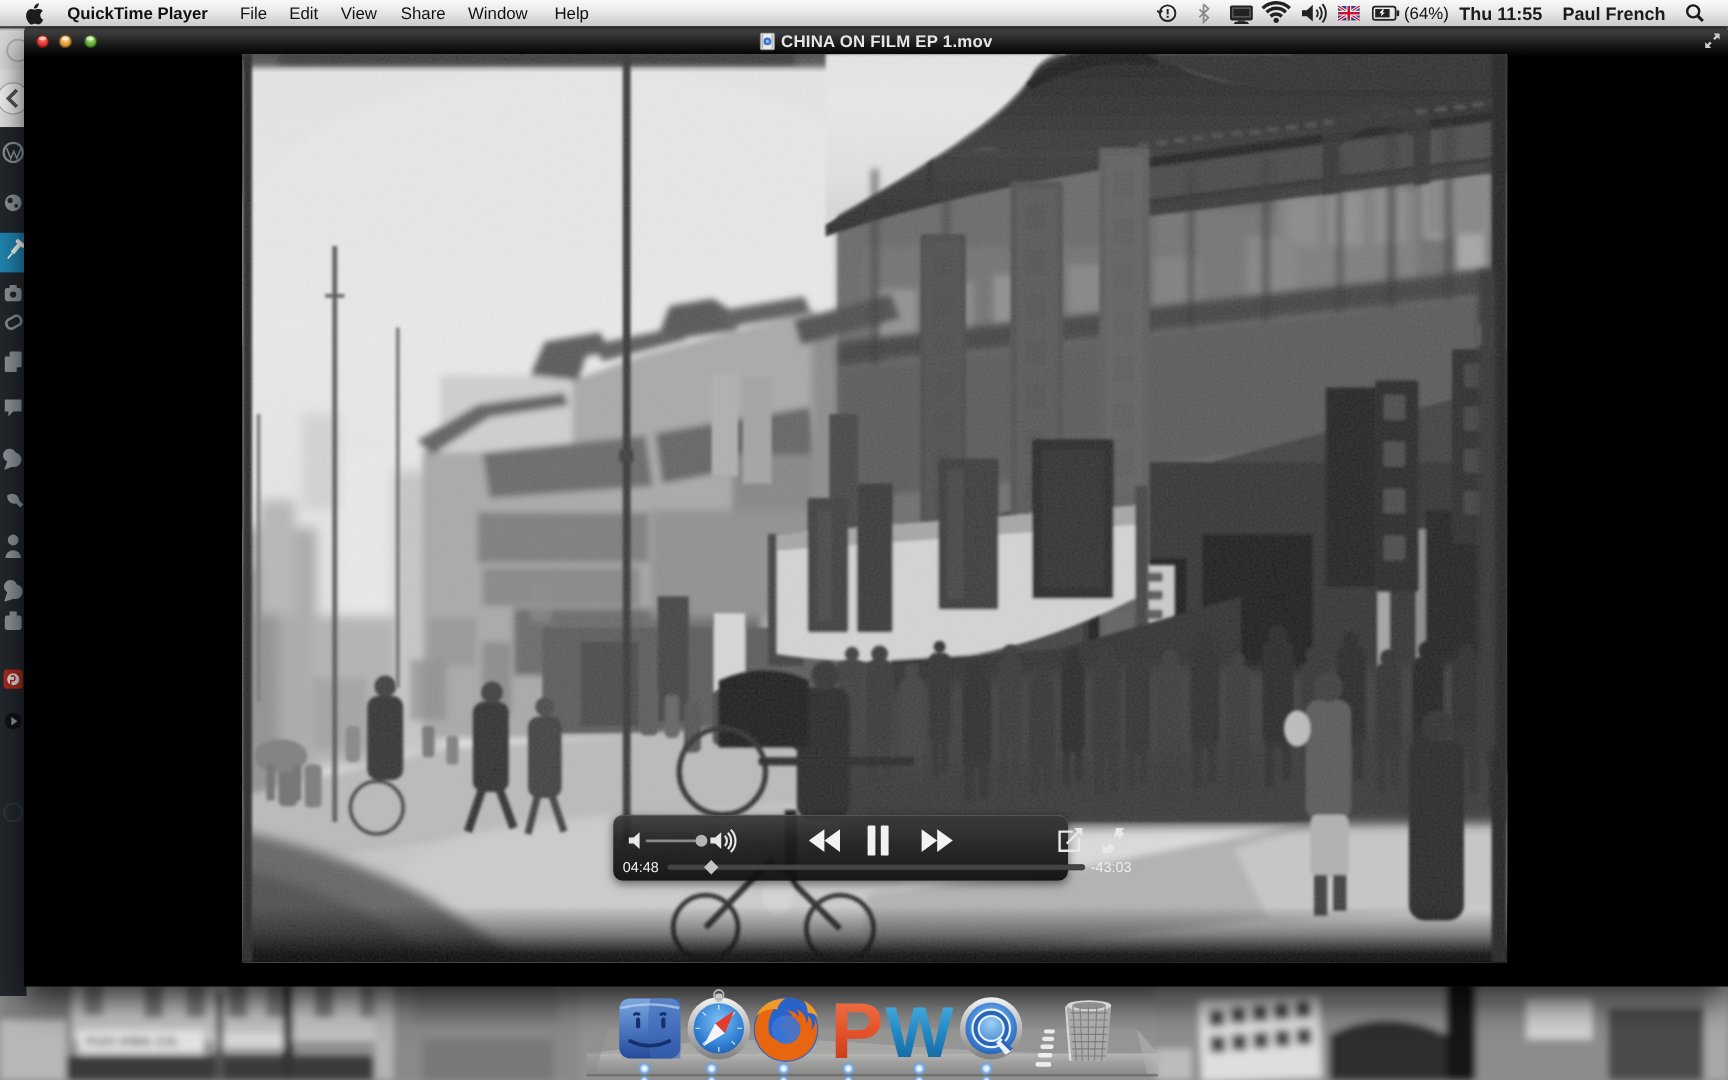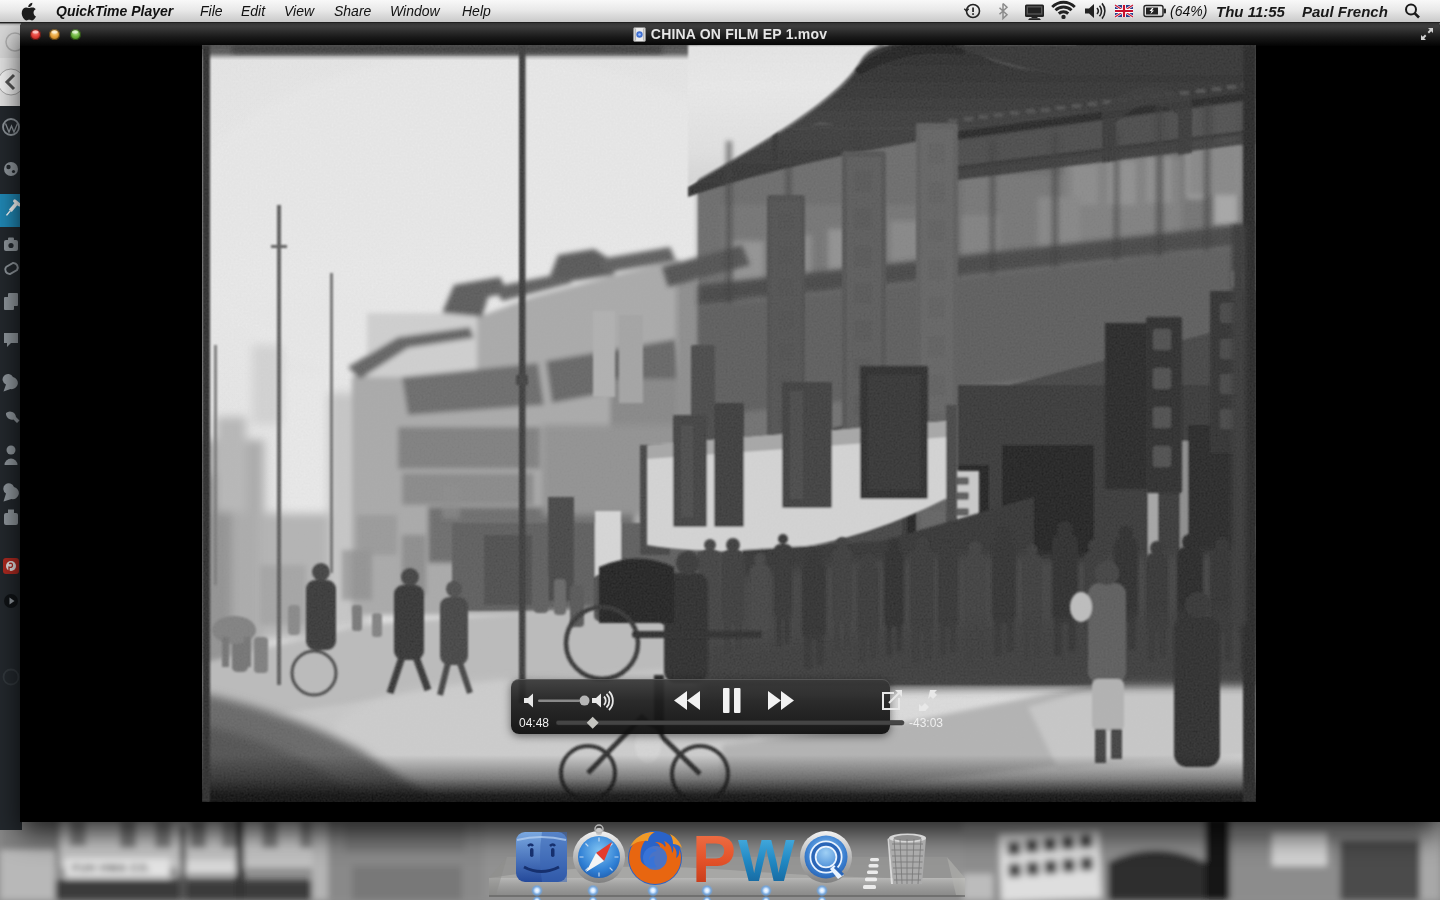--- a/index.html
+++ b/index.html
@@ -31,21 +31,21 @@
   #photo{left:182px;top:23px;}
 
   
   #ctrl{left:491px;top:657px;width:379px;height:55px;border-radius:8px;
     background:linear-gradient(rgba(58,58,58,.93),rgba(30,30,30,.93) 40%,rgba(14,14,14,.95));
     box-shadow:0 1px 0 rgba(255,255,255,.14) inset, 0 2px 8px rgba(0,0,0,.5);}
 
   
   #menubar{left:0;top:0;width:1440px;height:22px;
     background:linear-gradient(#f8f8f8 0%,#e9e9e9 45%,#c9c9c9 100%);
-    border-bottom:1px solid #2e2e2e;color:#111;font-size:14px;font-style:italic;}
+    border-bottom:1px solid #2e2e2e;color:#111;font-size:14px;}
 
   
   #dock{left:470px;top:822px;width:510px;height:78px;}
 </style>
 </head>
 <body>
 
 <div class="abs" id="wallpaper">
 <svg width="1440" height="900" viewBox="0 0 1440 900" xmlns="http://www.w3.org/2000/svg">
 <defs>

